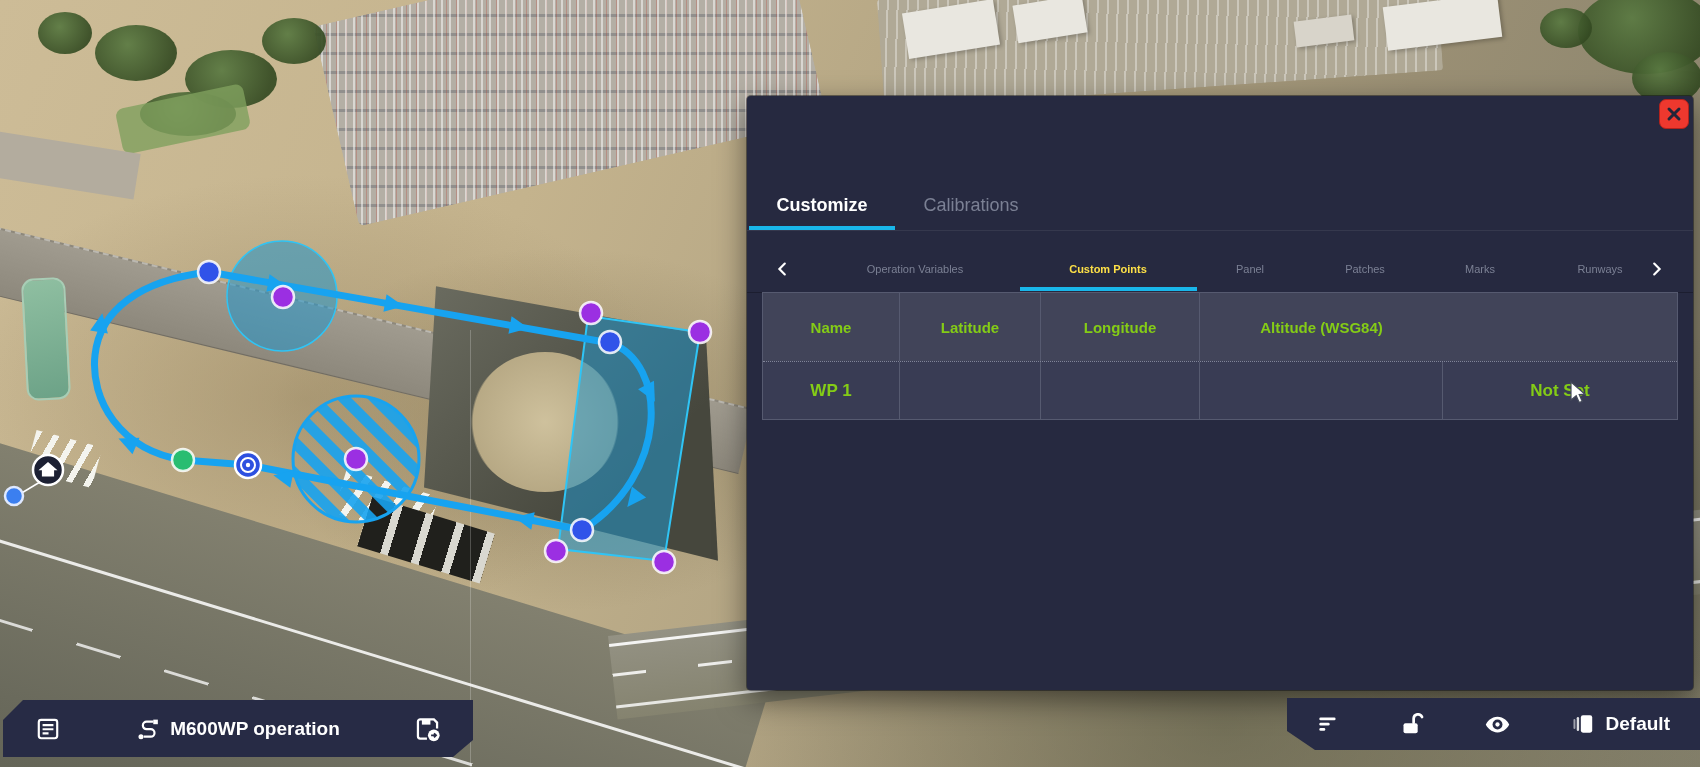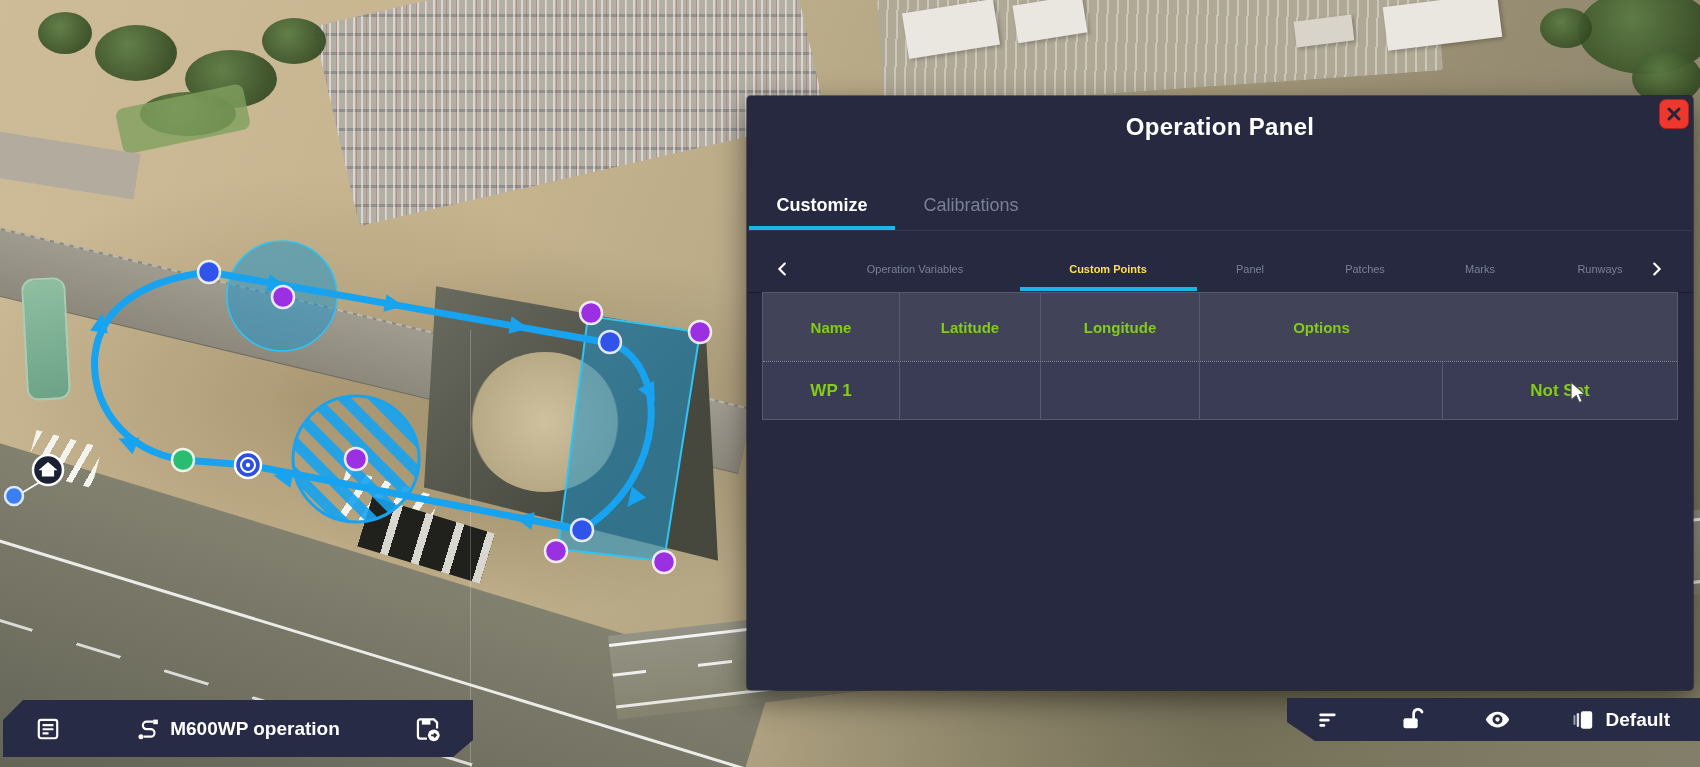--- a/index.html
+++ b/index.html
@@ -105,21 +105,21 @@
     border-right:1px solid #565a70;box-sizing:border-box;}
   .cell:last-child{border-right:none;}
   .head .cell{font-size:15px;font-weight:bold;}
   .body .cell{font-size:17px;font-weight:bold;}
 
   
   .bar{position:absolute;z-index:6;background:var(--bar-bg);display:flex;align-items:center;
     color:#fff;}
   .bar-left{left:3px;top:700px;width:470px;height:57px;
     clip-path:polygon(20px 0,100% 0,100% calc(100% - 17px),calc(100% - 20px) 100%,0 100%,0 20px);}
-  .bar-right{left:1287px;top:698px;width:413px;height:43px;
+  .bar-right{left:1287px;top:698px;width:413px;height:52px;
     clip-path:polygon(0 0,100% 0,100% 100%,28px 100%,0 calc(100% - 19px));
     justify-content:space-between;padding:0 30px 0 28px;box-sizing:border-box;}
   .bar-left .left-ic{position:absolute;left:32px;top:50%;transform:translateY(-50%);}
   .bar-left .center-grp{position:absolute;left:50%;top:50%;transform:translate(-50%,-50%);
     display:flex;align-items:center;gap:9px;}
   .bar-left .right-ic{position:absolute;right:32px;top:50%;transform:translateY(-50%);}
   .op-title{font-size:19px;font-weight:bold;white-space:nowrap;}
   .default-grp{display:flex;align-items:center;gap:10px;}
   .default-label{font-size:19px;font-weight:bold;}
   .icon-btn{display:flex;align-items:center;justify-content:center;cursor:pointer;}
@@ -217,21 +217,20 @@
     <g>
       <line x1="40" y1="482" x2="20" y2="494" stroke="#ffffff" stroke-width="1.5"></line>
       <circle cx="48" cy="470" r="15" fill="#1c2033" stroke="#ffffff" stroke-width="2.5"></circle>
       <path d="M48,462 l9.5,8.2 h-3.4 v6.3 h-12.2 v-6.3 h-3.4 Z" fill="#ffffff"></path>
     </g>
 
     <circle cx="14" cy="496" r="9" fill="#3b7ff0" stroke="#dfe9ff" stroke-width="2.5"></circle>
   </svg>
 
   <div class="panel">
-    <div class="panel-title">Operation Panel</div>
 
     <div class="close-btn">
       <svg width="16" height="16" viewBox="0 0 16 16">
         <line x1="3" y1="3" x2="13" y2="13" stroke="#232539" stroke-width="3" stroke-linecap="round"></line>
         <line x1="13" y1="3" x2="3" y2="13" stroke="#232539" stroke-width="3" stroke-linecap="round"></line>
       </svg>
     </div>
 
     <div class="tabs">
       <div class="tab w1 active">Customize</div>
@@ -256,21 +255,21 @@
         </svg>
       </div>
       <div class="subtab-underline"></div>
     </div>
 
     <div class="table">
       <div class="trow head">
         <div class="cell">Name</div>
         <div class="cell">Latitude</div>
         <div class="cell">Longitude</div>
-        <div class="cell">Options</div>
+        <div class="cell">Altitude (WSG84)</div>
       </div>
       <div class="trow body">
         <div class="cell">WP 1</div>
         <div class="cell"></div>
         <div class="cell"></div>
         <div class="cell"></div>
         <div class="cell">Not Set</div>
       </div>
     </div>
   </div>

